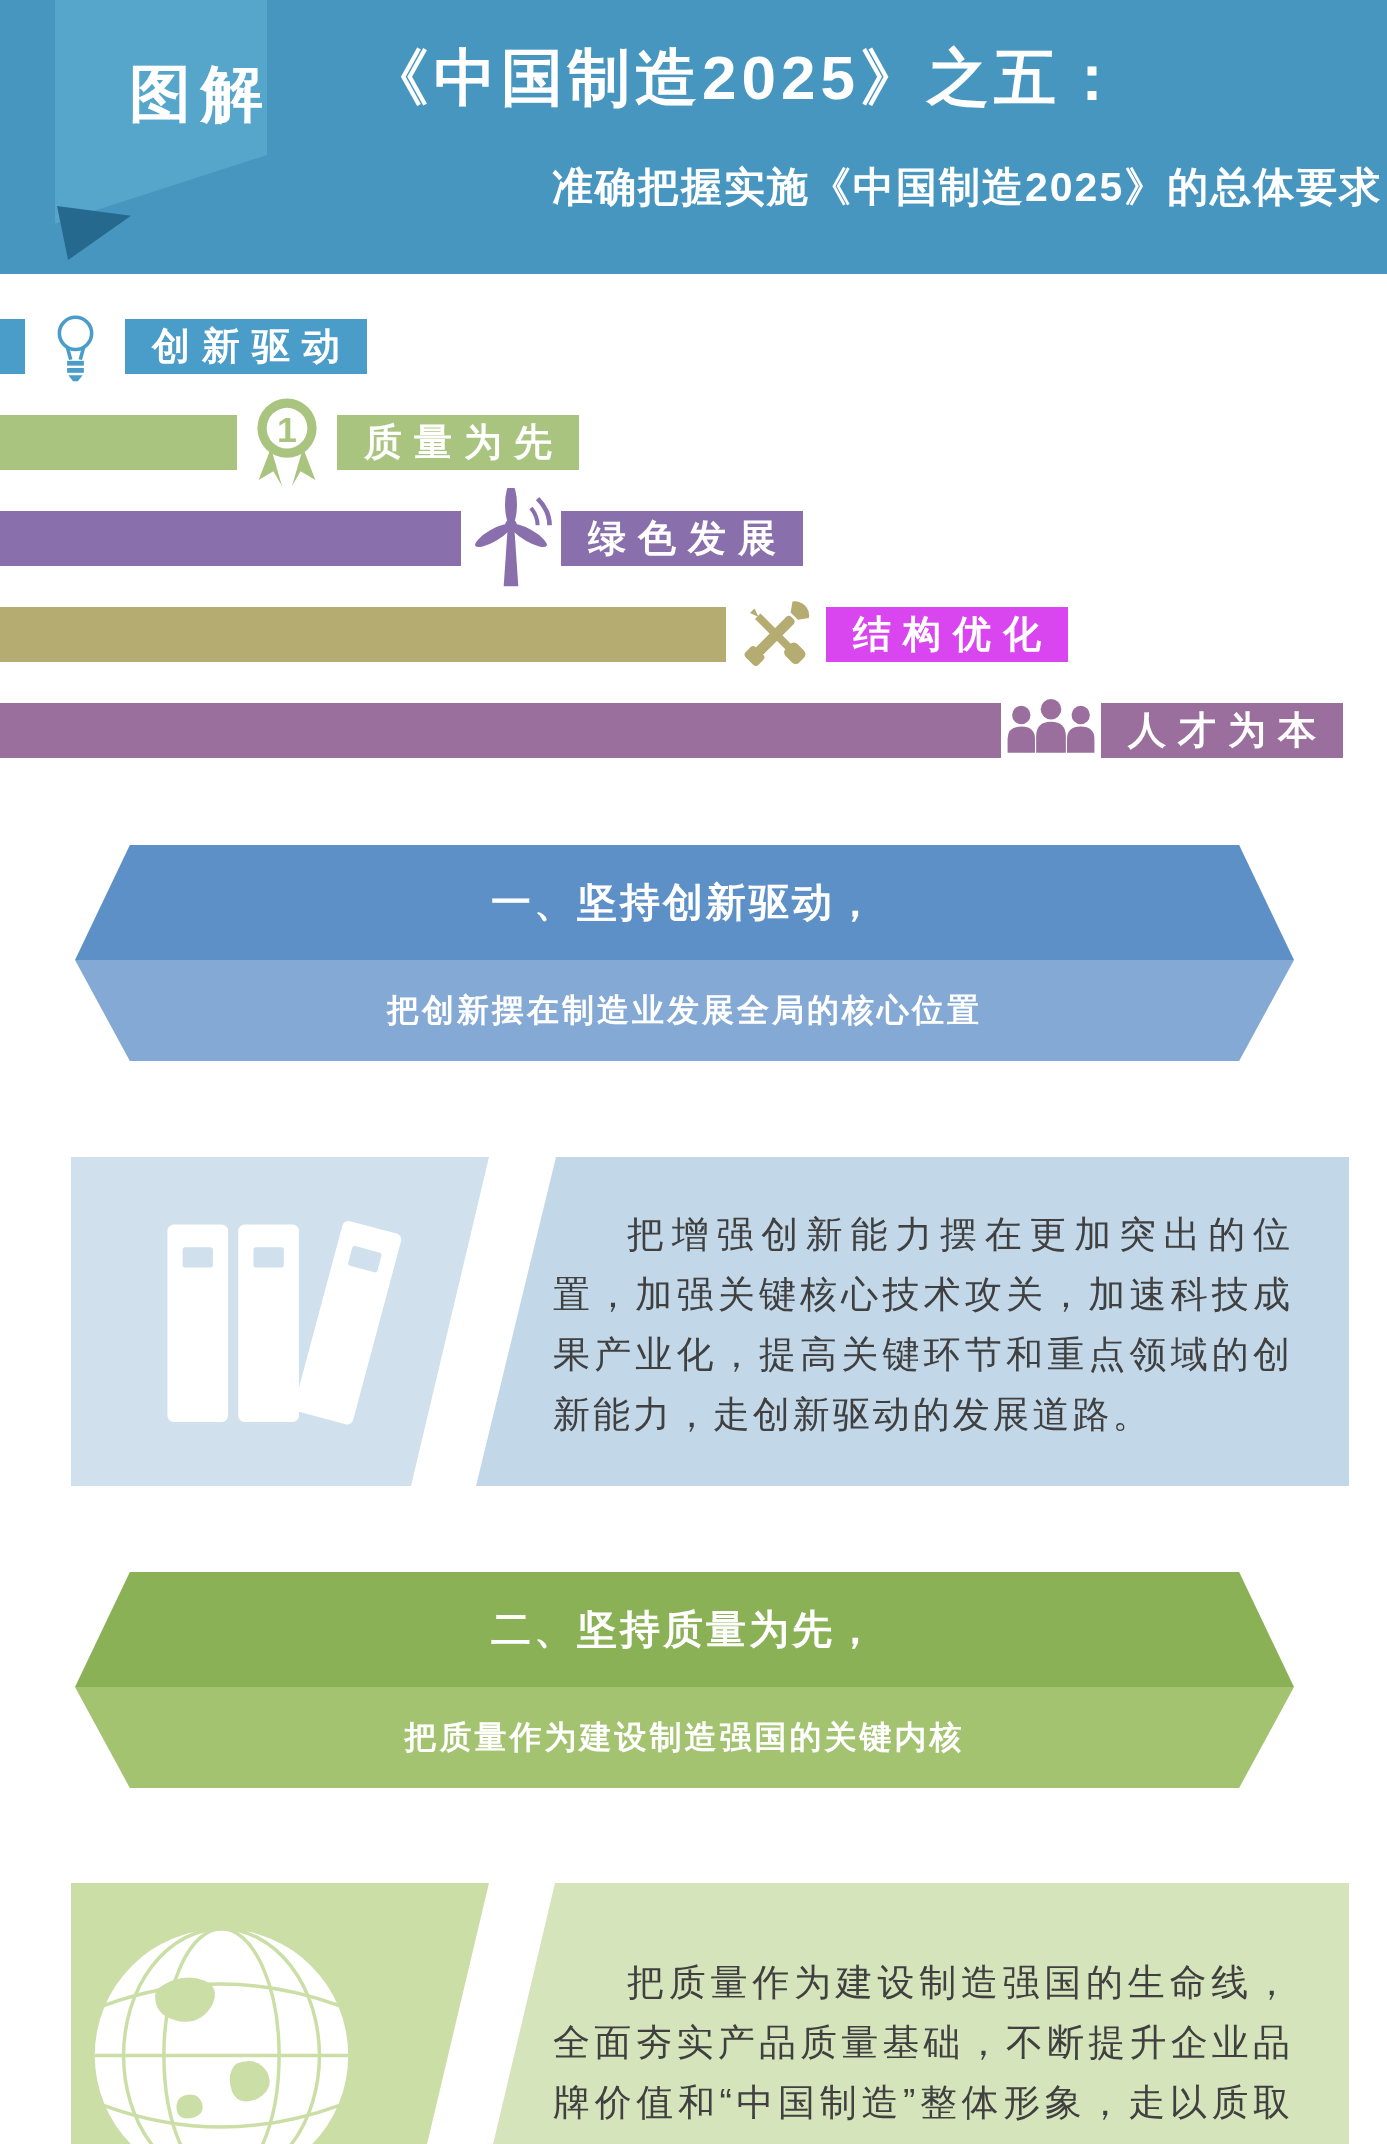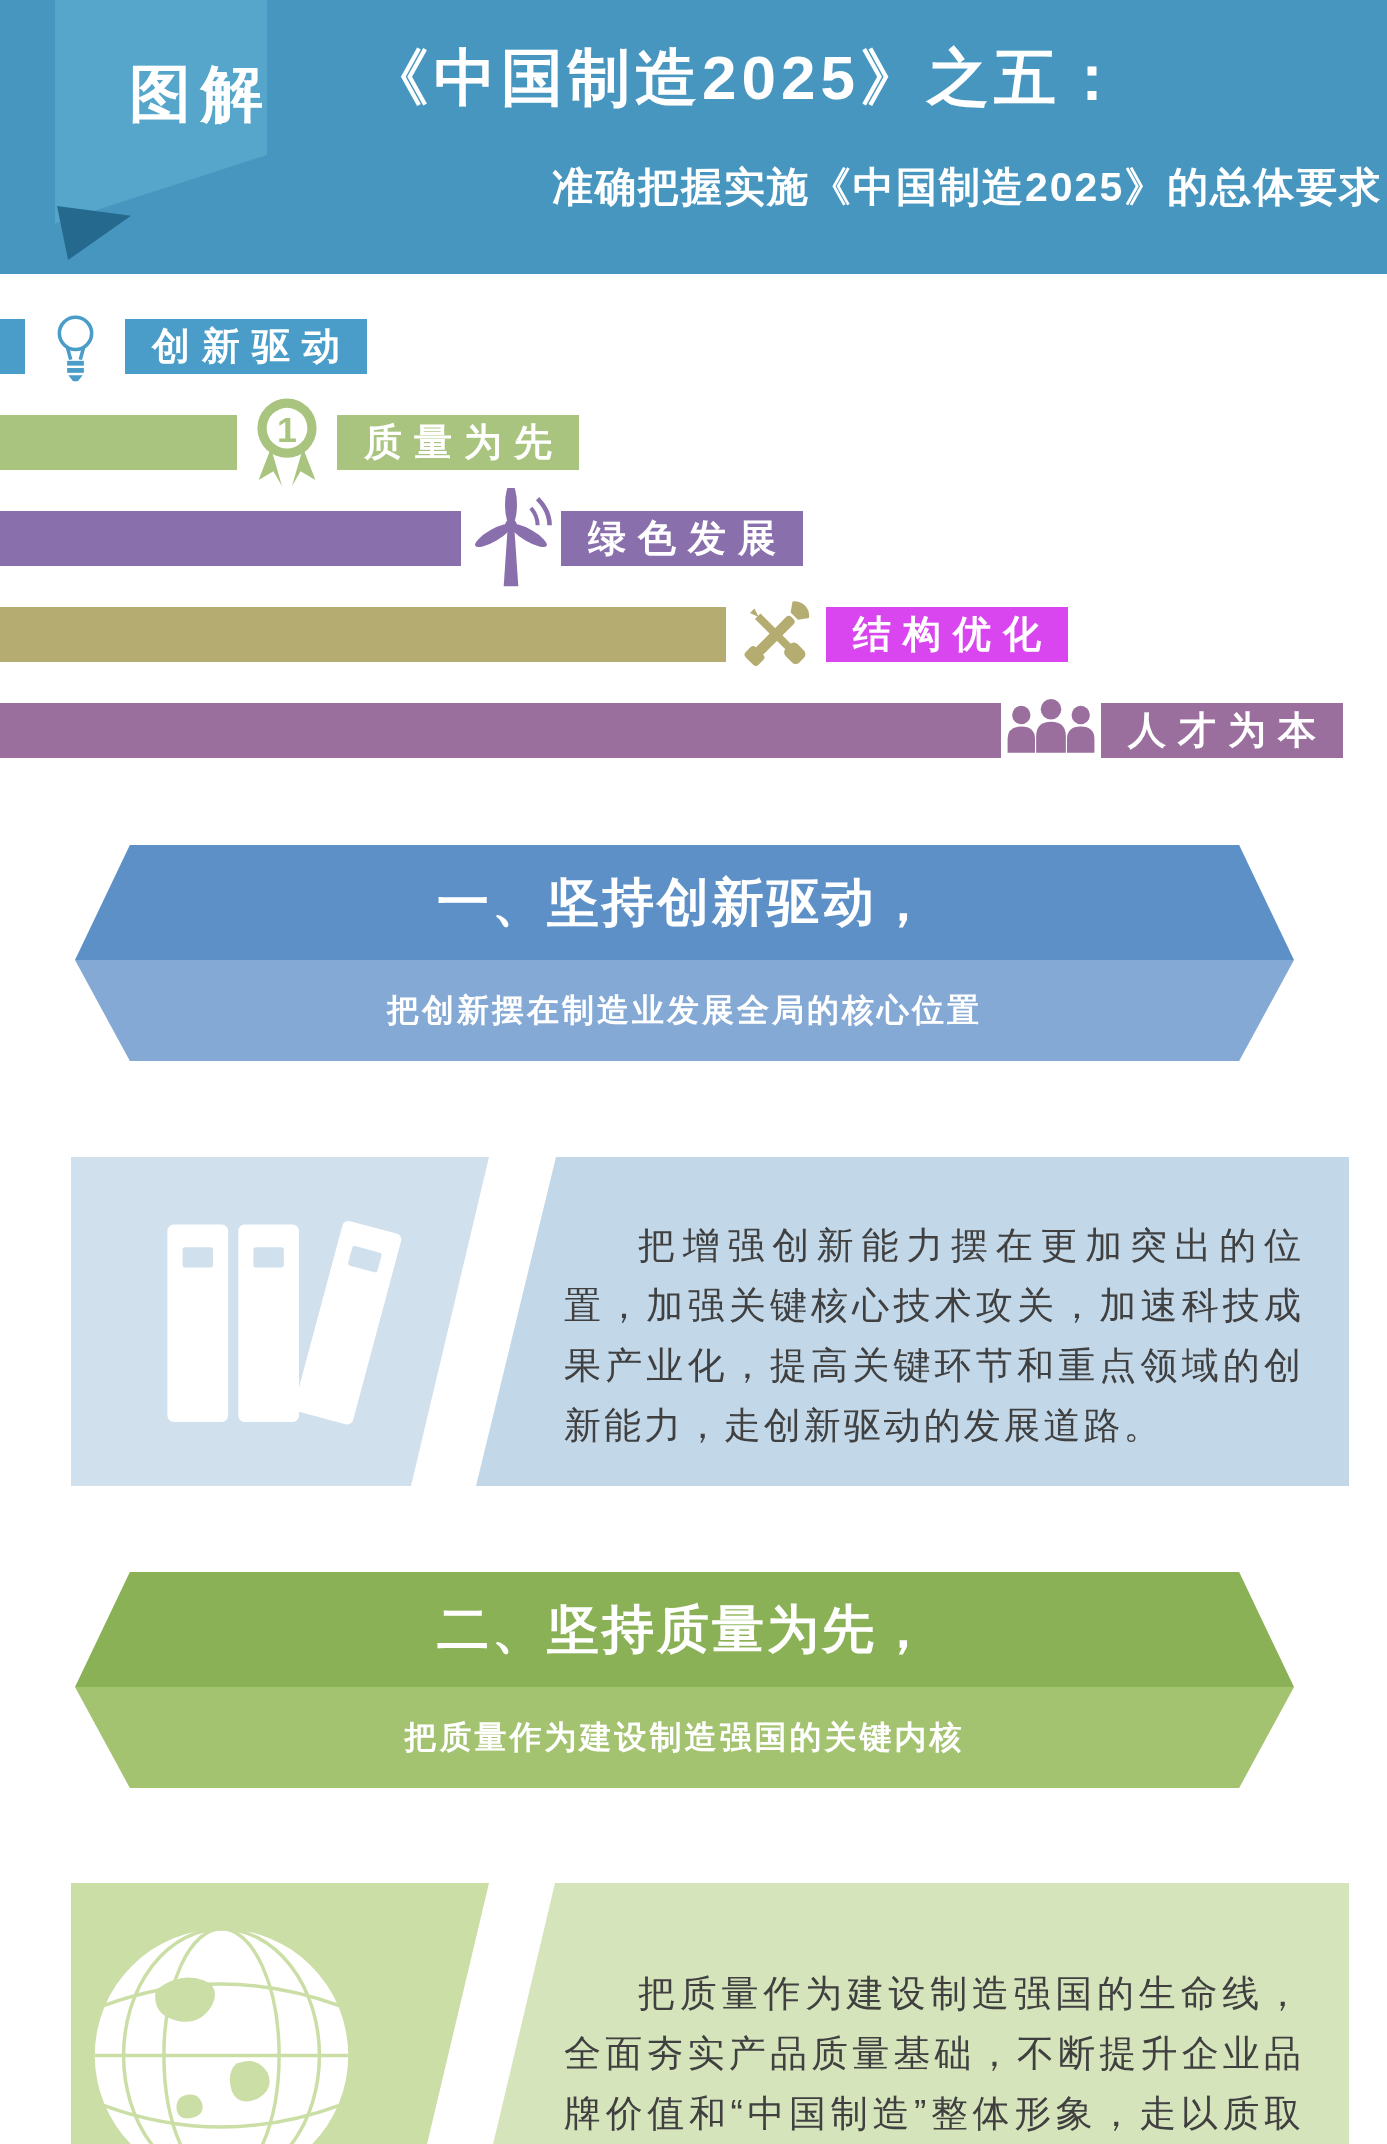--- a/index.html
+++ b/index.html
@@ -50,21 +50,21 @@
   .row3 .p-bar { width:461px;  background:#8A6FAD; } .row3 .p-label { background:#8A6FAD; }
   .row4 .p-bar { width:726px;  background:#B5AC71; } .row4 .p-label { background:#d946ef; }
   .row5 .p-bar { width:1001px; background:#9A6F9E; } .row5 .p-label { background:#9A6F9E; }
 
   
   .banner { position:absolute; left:75px; width:1219px; height:216px; }
   .banner-top {
     position:absolute; top:0; left:0; width:100%; height:115px;
     clip-path:polygon(4.5% 0,95.5% 0,100% 100%,0 100%);
     display:flex; align-items:center; justify-content:center;
-    color:#fff; font-size:52px; font-weight:bold; letter-spacing:3px;
+    color:#fff; font-size:40px; font-weight:bold; letter-spacing:3px;
   }
   .banner-bottom {
     position:absolute; top:115px; left:0; width:100%; height:101px;
     clip-path:polygon(0 0,100% 0,95.5% 100%,4.5% 100%);
     display:flex; align-items:center; justify-content:center;
     color:#fff; font-size:32px; font-weight:bold; letter-spacing:3px;
   }
   #banner1 { top:845px; }
   #banner1 .banner-top { background:#5C90C7; }
   #banner1 .banner-bottom { background:#84A9D5; }
@@ -93,21 +93,21 @@
   #content1 .panel {
     left:476px; width:873px; height:329px; background:#C2D7E8;
     clip-path:polygon(80px 0,100% 0,100% 100%,0 100%);
   }
   #content2 .panel {
     left:370px; width:979px; height:780px; background:#D6E4BC;
     clip-path:polygon(185px 0,100% 0,100% 100%,0 100%);
   }
   .panel-text {
     position:absolute; color:#404040; font-size:37px; line-height:1.62;
-    letter-spacing:0.08em; text-align:justify; text-indent:2em; margin:11px;
+    letter-spacing:0.08em; text-align:justify; text-indent:2em; margin:0;
   }
   #content1 .panel-text { left:77px; top:48px; width:740px; }
   #content2 .panel-text { left:183px; top:70px; width:740px; }
 </style>
 </head>
 <body>
 
 <div class="page">
 
   <header class="header">

